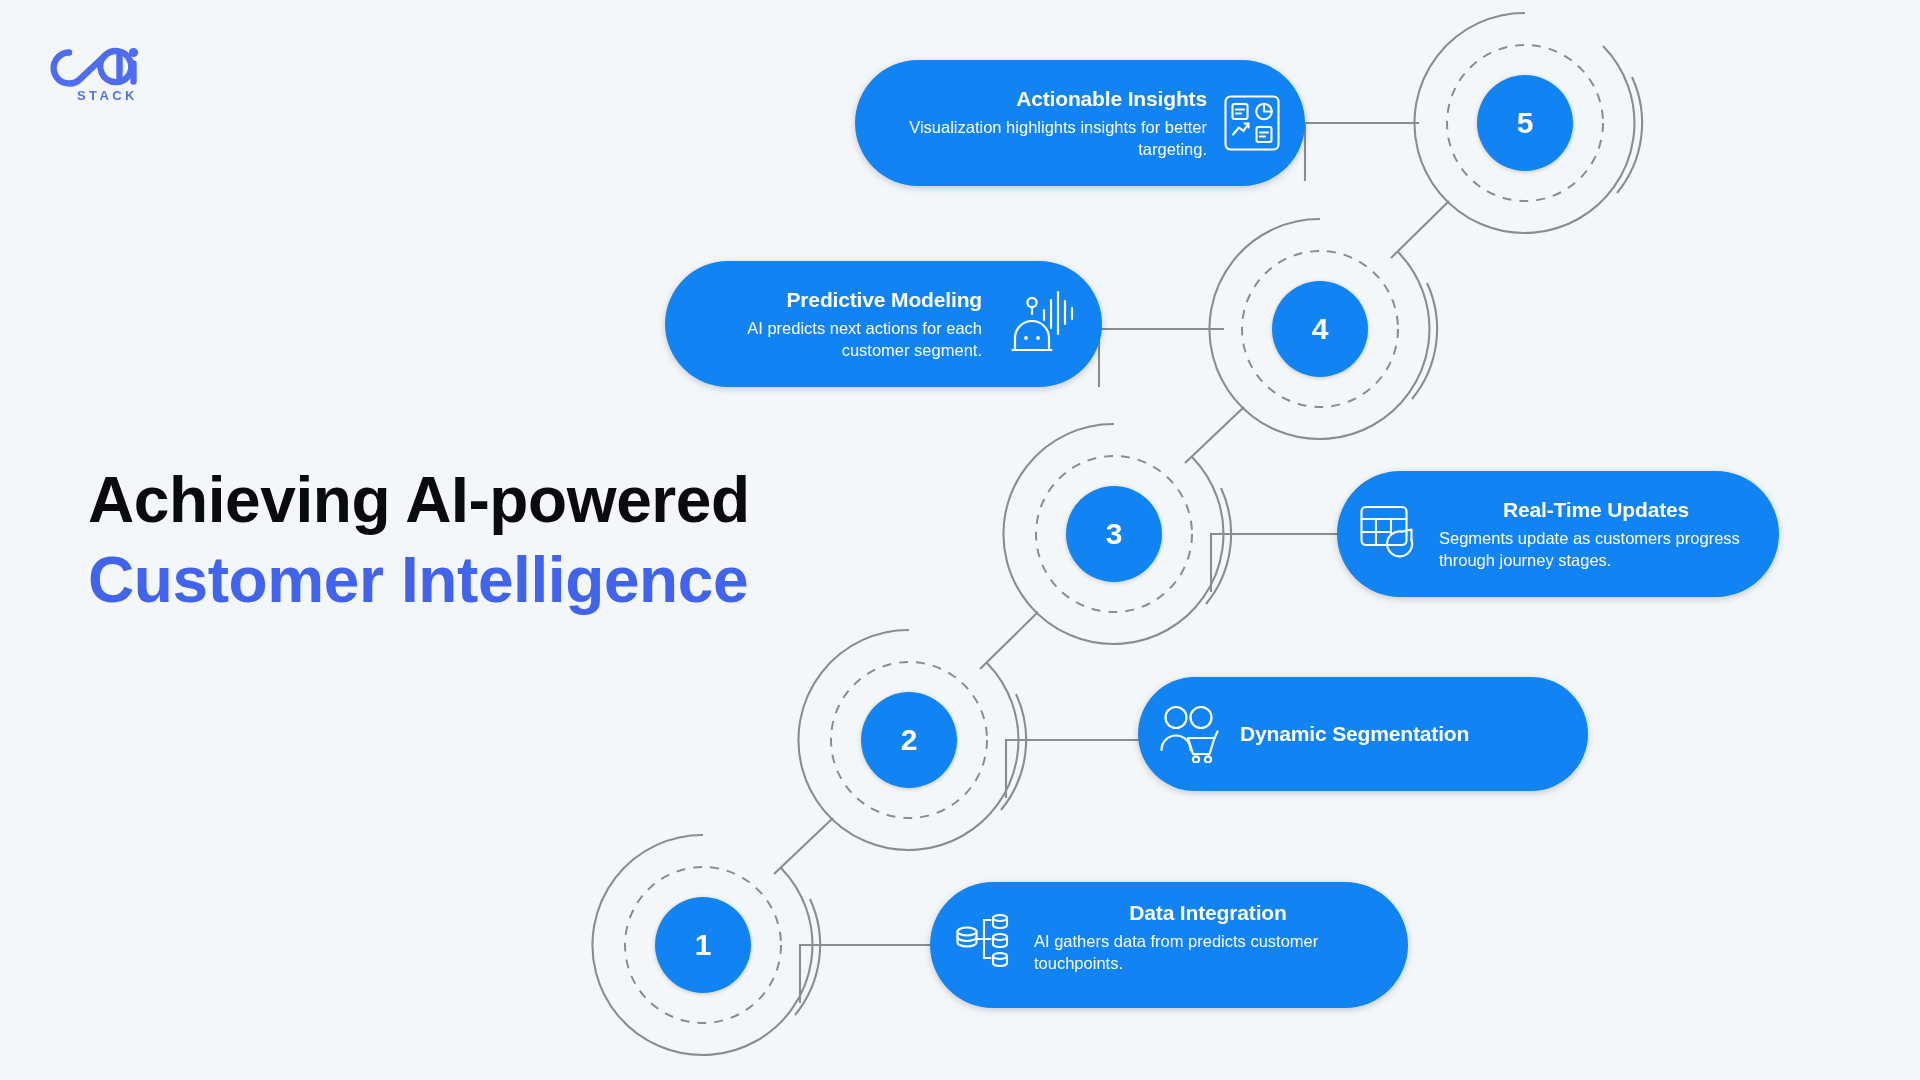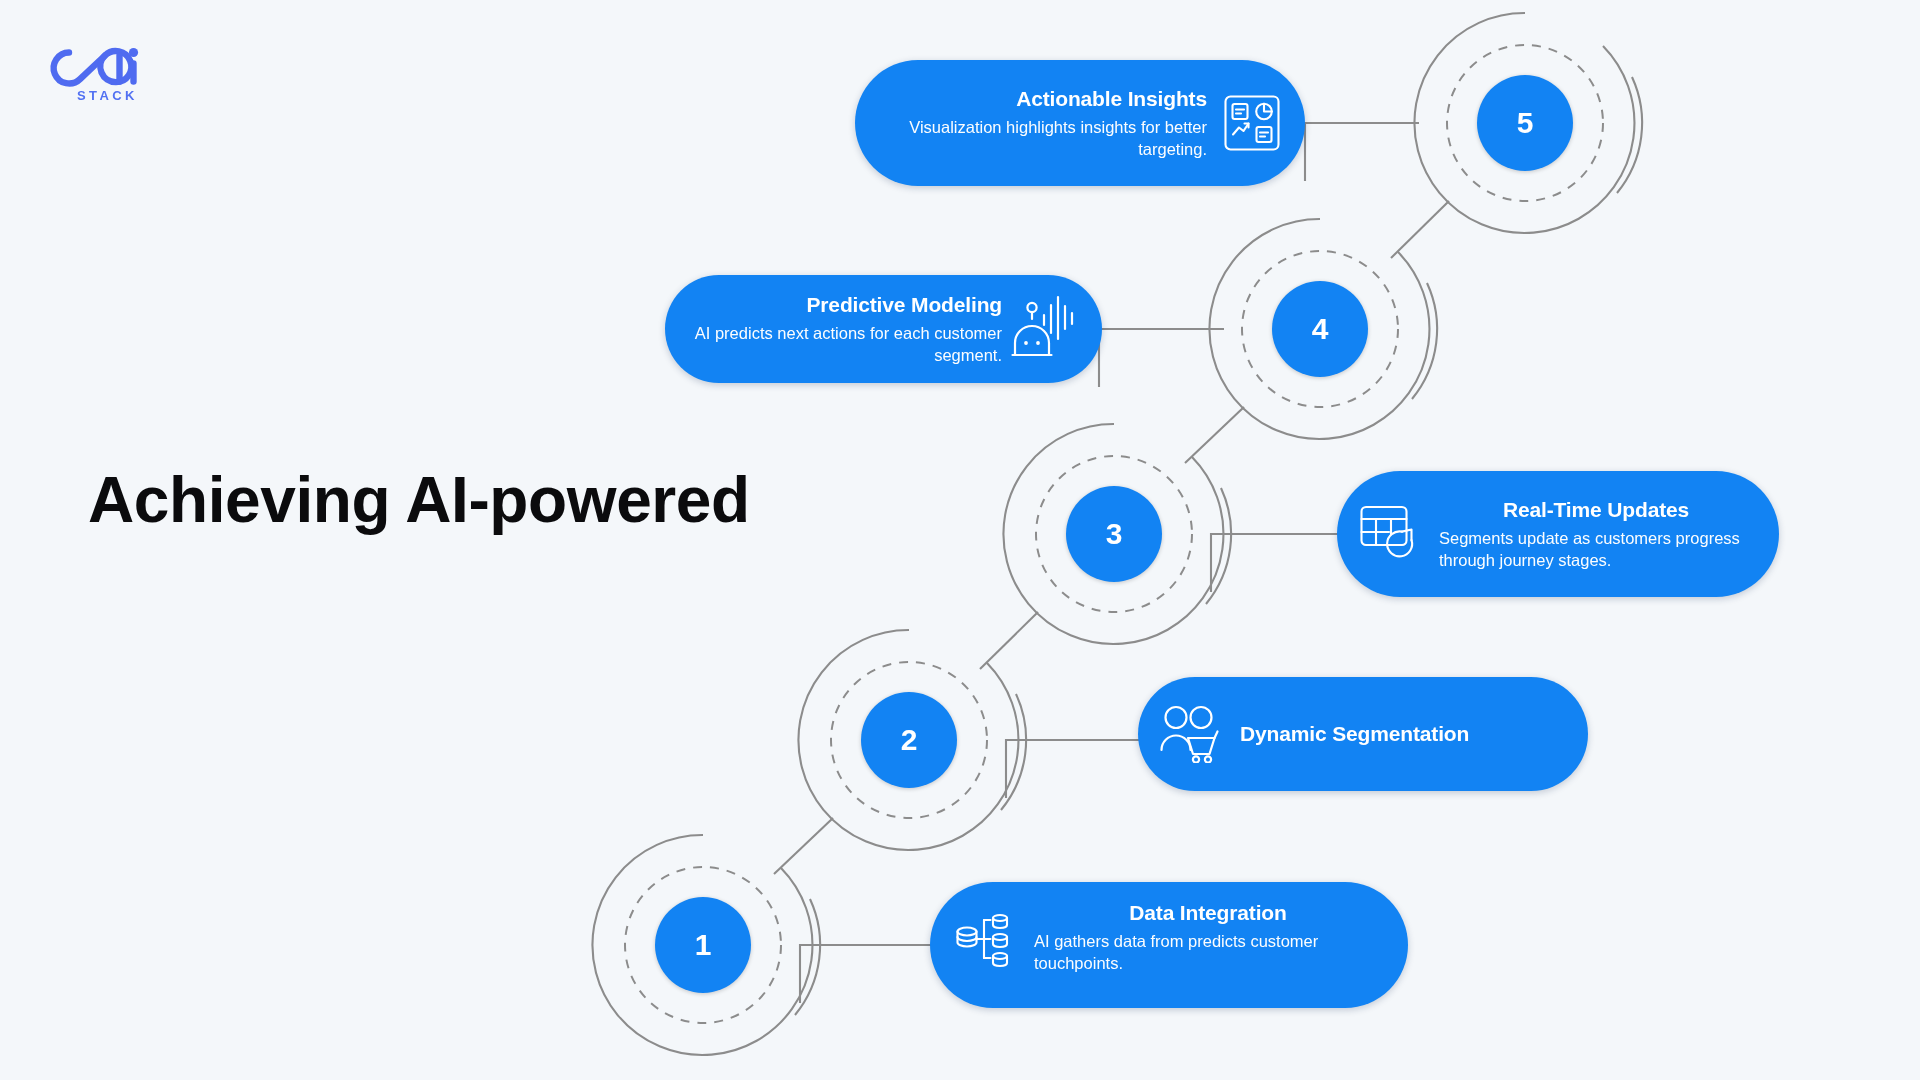--- a/index.html
+++ b/index.html
@@ -88,20 +88,21 @@
 
         <path d="M100.5 27.5 L100.5 45.5"></path>
       </g>
       <circle cx="100.5" cy="16.5" r="4.6" fill="#4F6BF0"></circle>
     </svg>
     <div class="stack">STACK</div>
   </div>
 
   <div id="headline">
     <div class="l1">Achieving AI-powered</div>
+    <div class="l2">Customer Intelligence</div>
   </div>
 
   <svg id="wires" viewBox="0 0 1920 1080">
     <defs>
       <style>
         .ring  { fill:none; stroke:#8C8C8C; stroke-width:2.1; }
         .dash  { fill:none; stroke:#8C8C8C; stroke-width:2.0; stroke-dasharray:9 8; }
         .wire  { fill:none; stroke:#8C8C8C; stroke-width:2.1; stroke-linecap:butt; stroke-linejoin:miter; }
       </style>
     </defs>
@@ -232,21 +233,21 @@
         <path d="M52.5 36 A12.5 12.5 0 1 1 43 27.6"></path>
         <path d="M43 27.6 L52.5 25.5 L52.5 36.5"></path>
       </svg>
     </div>
     <div class="ctext">
       <div class="ctitle">Real-Time Updates</div>
       <div class="cdesc">Segments update as customers progress through journey stages.</div>
     </div>
   </div>
 
-  <div class="card iconright" style="left:665px;top:275px;width:437px;height:108px;padding:0 22px 0 28px;gap:8px;">
+  <div class="card iconright" style="left:665px;top:261px;width:437px;height:126px;padding:0 22px 0 28px;gap:28px;">
     <div class="ctext">
       <div class="ctitle">Predictive Modeling</div>
       <div class="cdesc">AI predicts next actions for each customer segment.</div>
     </div>
     <div class="cicon">
       <svg width="70" height="72" viewBox="0 0 70 72" fill="none" stroke="#ffffff" stroke-width="2.2" stroke-linecap="round" stroke-linejoin="round">
 
         <path d="M22 26 V19"></path>
         <circle cx="22" cy="14.5" r="4.6"></circle>
 

